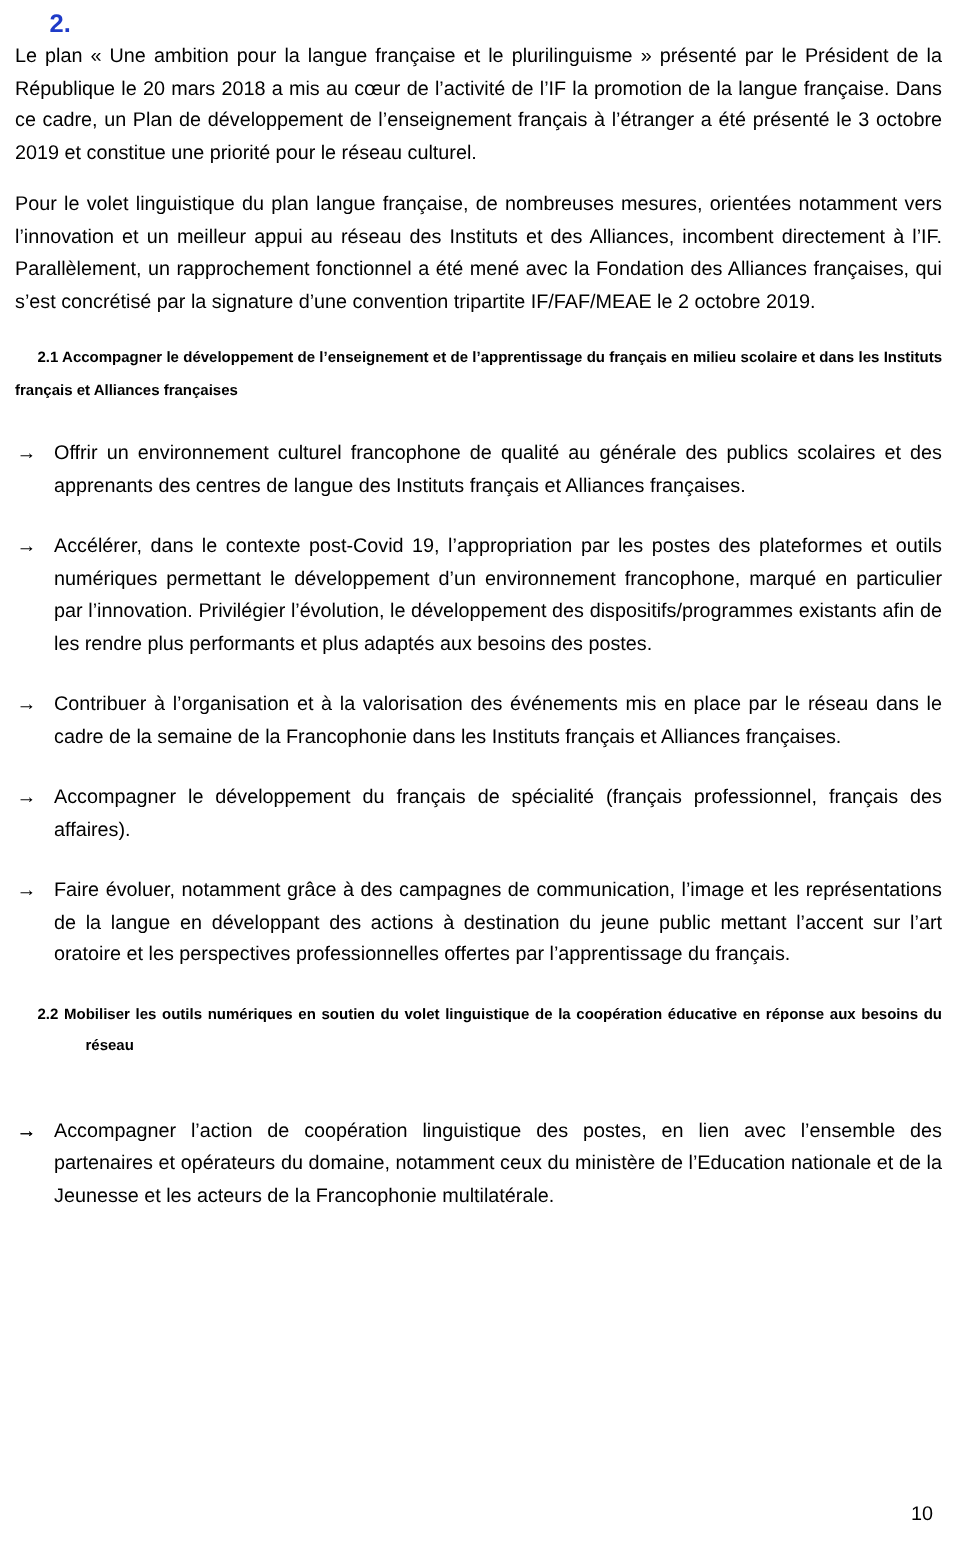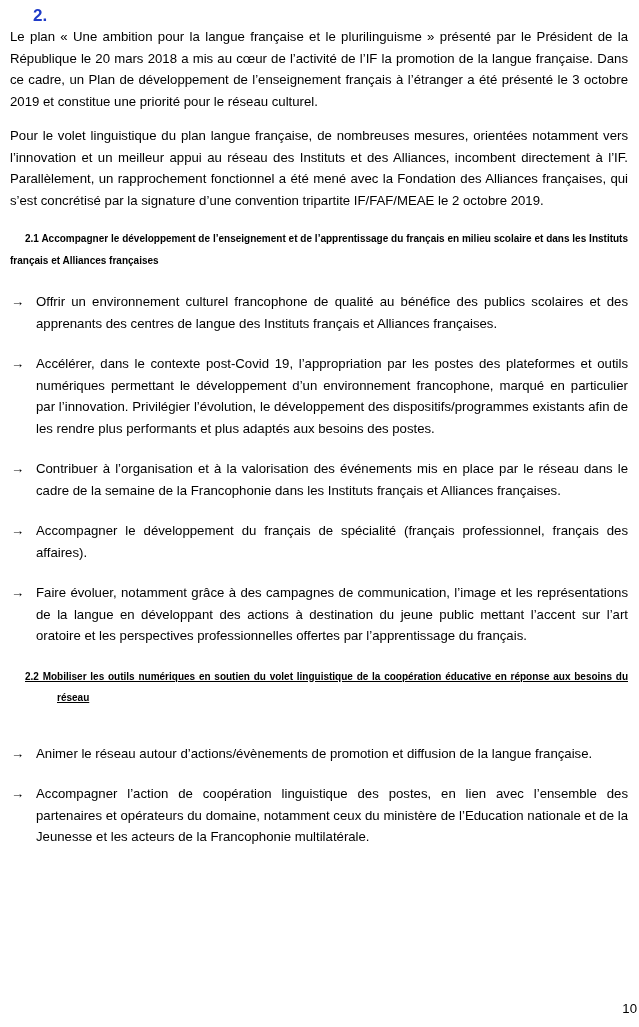--- a/index.html
+++ b/index.html
@@ -51,58 +51,57 @@
     line-height: 21.5px;
     text-align: justify;
   }
   .sub-heading-1 {
     text-indent: 15px;
   }
   .sub-heading-2 {
     padding-left: 47px;
     text-indent: -32px;
     margin-bottom: 34px;
-    text-decoration: underline;
   }
   .arrow-item {
     position: relative;
     padding-left: 26px;
     margin: 0 0 19px 0;
     text-align: justify;
   }
   .arrow {
     position: absolute;
     left: 1px;
     top: 0;
     font-style: normal;
   }
   .page-number {
     position: absolute;
-    right: 2px;
+    right: 17px;
     bottom: 8px;
     font-size: 13.2px;
   }
 </style>
 </head>
 <body>
 
 <div class="page">
 
   <h1 class="doc-heading">
     <span class="heading-num">2.</span>
   </h1>
 
   <p class="intro">Le plan «  Une ambition pour la langue française et le plurilinguisme » présenté par le Président de la République le 20 mars 2018  a mis au cœur de l’activité de l’IF la promotion de la langue française. Dans ce cadre, un Plan de développement de l’enseignement français à l’étranger a été présenté le 3 octobre 2019 et constitue une priorité pour le réseau culturel.</p>
   <p class="intro">Pour le volet linguistique du plan langue française, de nombreuses mesures, orientées notamment vers l’innovation et un meilleur appui au réseau des Instituts et des Alliances, incombent directement à l’IF. Parallèlement, un rapprochement fonctionnel a été mené avec la Fondation des Alliances françaises, qui s’est concrétisé par la signature d’une convention tripartite IF/FAF/MEAE le 2 octobre 2019.</p>
 
   <h2 class="sub-heading sub-heading-1">2.1 Accompagner le développement de l’enseignement et de l’apprentissage du français en milieu scolaire et dans les Instituts français et Alliances françaises</h2>
 
   <div class="arrow-item">
     <span class="arrow">→</span>
-    <span class="item-text">Offrir un environnement culturel francophone de qualité au bénéfice des publics scolaires et des apprenants des centres de langue des Instituts français et Alliances françaises.</span>
+    <span class="item-text">Offrir un environnement culturel francophone de qualité au générale des publics scolaires et des apprenants des centres de langue des Instituts français et Alliances françaises.</span>
   </div>
 
   <div class="arrow-item">
     <span class="arrow">→</span>
     <span class="item-text">Accélérer, dans le contexte post-Covid 19,  l’appropriation par les postes des plateformes et outils numériques permettant le développement d’un environnement francophone, marqué en particulier par l’innovation. Privilégier l’évolution, le développement des dispositifs/programmes existants afin de les rendre plus performants et  plus adaptés aux besoins des postes.</span>
   </div>
 
   <div class="arrow-item">
     <span class="arrow">→</span>
     <span class="item-text">Contribuer à l’organisation et à la valorisation des événements mis en place par le réseau dans le cadre de la semaine de la Francophonie dans les Instituts français et Alliances françaises.</span>
@@ -115,21 +114,20 @@
 
   <div class="arrow-item">
     <span class="arrow">→</span>
     <span class="item-text">Faire évoluer, notamment grâce à des campagnes de communication, l’image et les représentations de la langue en développant des actions à destination du jeune public mettant l’accent sur l’art oratoire et les perspectives professionnelles offertes par l’apprentissage du français.</span>
   </div>
 
   <h2 class="sub-heading sub-heading-2">2.2 Mobiliser les outils numériques en soutien du volet linguistique de la coopération éducative en réponse aux besoins du réseau</h2>
 
   <div class="arrow-item">
     <span class="arrow">→</span>
-    <span class="item-text">Animer le réseau autour d’actions/évènements de promotion et diffusion de la langue française.</span>
   </div>
 
   <div class="arrow-item">
     <span class="arrow">→</span>
     <span class="item-text">Accompagner l’action de coopération linguistique des postes, en lien avec l’ensemble des partenaires et opérateurs du domaine, notamment ceux du ministère de l’Education nationale et de la Jeunesse et les acteurs de la Francophonie multilatérale.</span>
   </div>
 
   <div class="page-number">10</div>
 
 </div>

